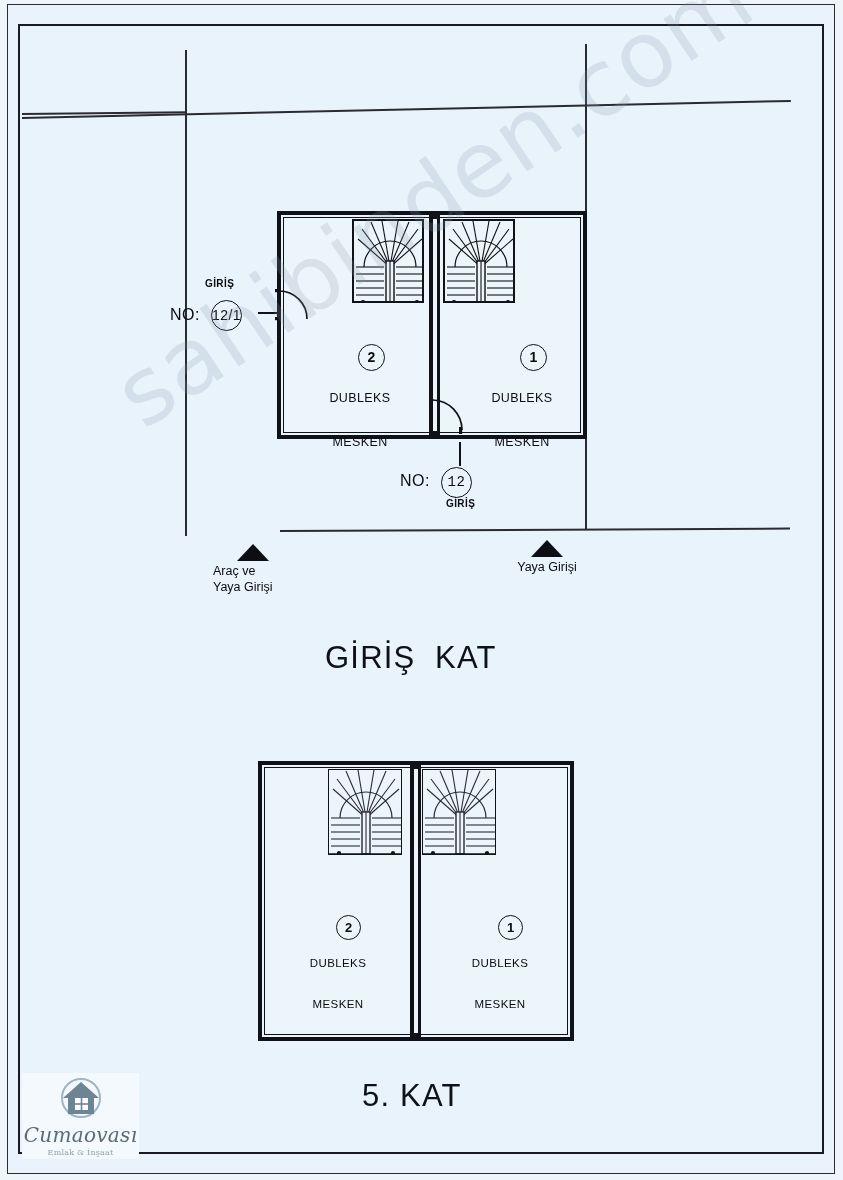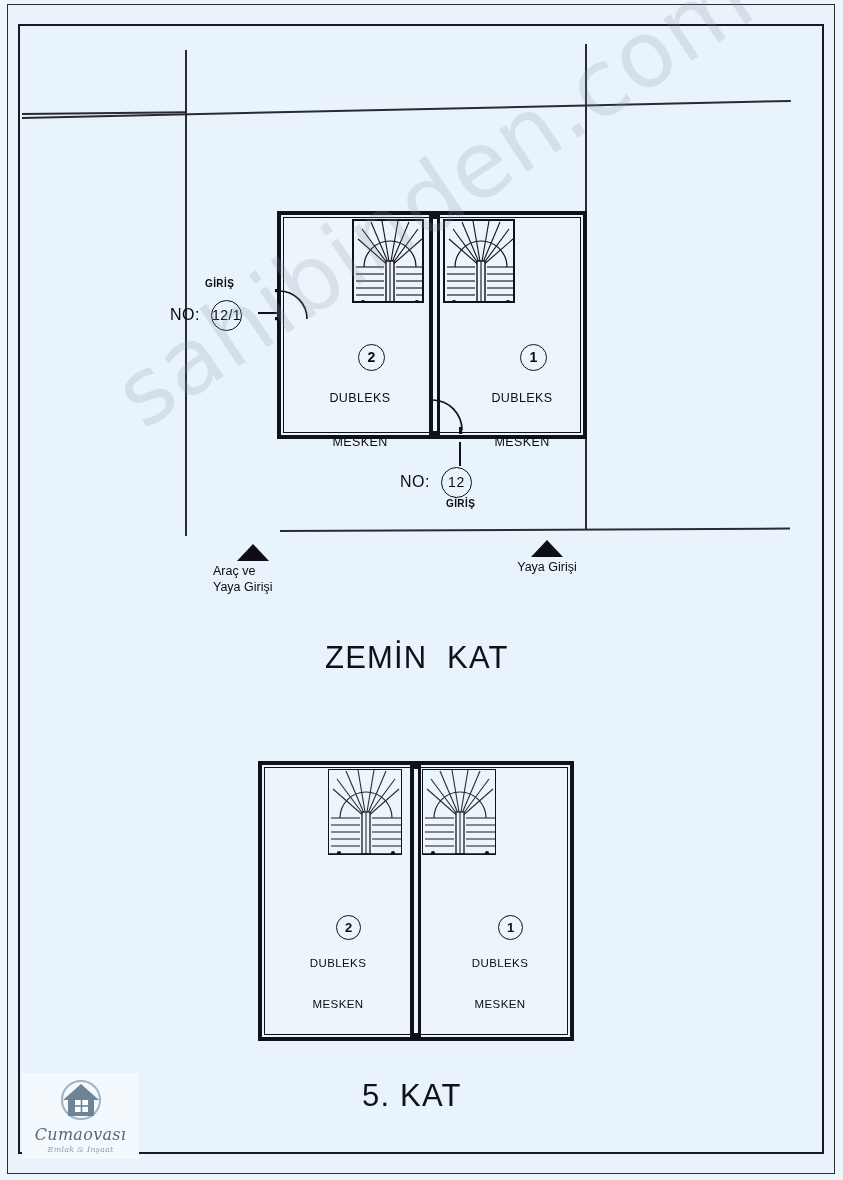--- a/index.html
+++ b/index.html
@@ -191,28 +191,27 @@
     background: #f4f9fd;
     display: flex;
     flex-direction: column;
     align-items: center;
     justify-content: center;
   }
   .logo-mark { width: 56px; height: 46px; }
   .logo-name {
     font-family: "DejaVu Serif", serif;
     font-style: italic;
-    font-size: 16px;
+    font-size: 20px;
     color: #5a6b78;
     letter-spacing: 0.3px;
     margin-top: 1px;
   }
   .logo-sub {
     font-family: "DejaVu Serif", serif;
-    font-style: italic;
     font-size: 8px;
     color: #8fa3b2;
     letter-spacing: 0.2px;
     margin-top: 1px;
   }
 </style>
 </head>
 <body>
 
 <div id="page">
@@ -337,36 +336,36 @@
   <div class="callout callout-giris" style="left:205px; top:278px;">GİRİŞ</div>
   <div class="callout callout-no" style="left:170px; top:300px;">
     <span>NO:</span>
     <span class="circ-num" style="width:31px; height:31px; line-height:29px; margin-left:6px;">12/1</span>
   </div>
   <div class="leader" style="left:258px; top:312px; width:22px; height:1.6px;"></div>
 
   <div class="leader" style="left:459px; top:442px; width:1.6px; height:24px;"></div>
   <div class="callout callout-no" style="left:400px; top:467px;">
     <span>NO:</span>
-    <span class="circ-num" style="width:31px; height:31px; line-height:29px; margin-left:6px;">12</span>
+    <span class="circ-num" style="width:31px; height:31px; line-height:29px; margin-left:6px;font-family:Liberation Mono, monospace;">12</span>
   </div>
   <div class="callout callout-giris" style="left:446px; top:498px;">GİRİŞ</div>
 
   <div class="arrow-marker" style="left:213px; top:544px; width:80px;">
     <div class="arrow-tri"></div>
     <div class="arrow-text left-al">Araç ve
 Yaya Girişi</div>
   </div>
 
   <div class="arrow-marker" style="left:504px; top:540px; width:86px;">
     <div class="arrow-tri"></div>
     <div class="arrow-text">Yaya Girişi</div>
   </div>
 
-  <div class="floor-title" style="left:325px; top:640px;">ZEMİN  KAT</div>
+  <div class="floor-title" style="left:325px; top:640px;">GİRİŞ  KAT</div>
 
   <div class="plan" style="left:258px; top:761px; width:316px; height:280px;">
 
     <div class="outer-wall"></div>
     <div class="outer-wall-in"></div>
 
     <div class="party-wall" style="left:152px; top:4px; width:11px; height:272px;"></div>
     <div class="party-wall-in" style="left:155.5px; top:8px; width:4px; height:264px;"></div>
 
     <div class="stair" style="left:70px; top:8px; width:74px; height:86px; border-width:1.6px;">

